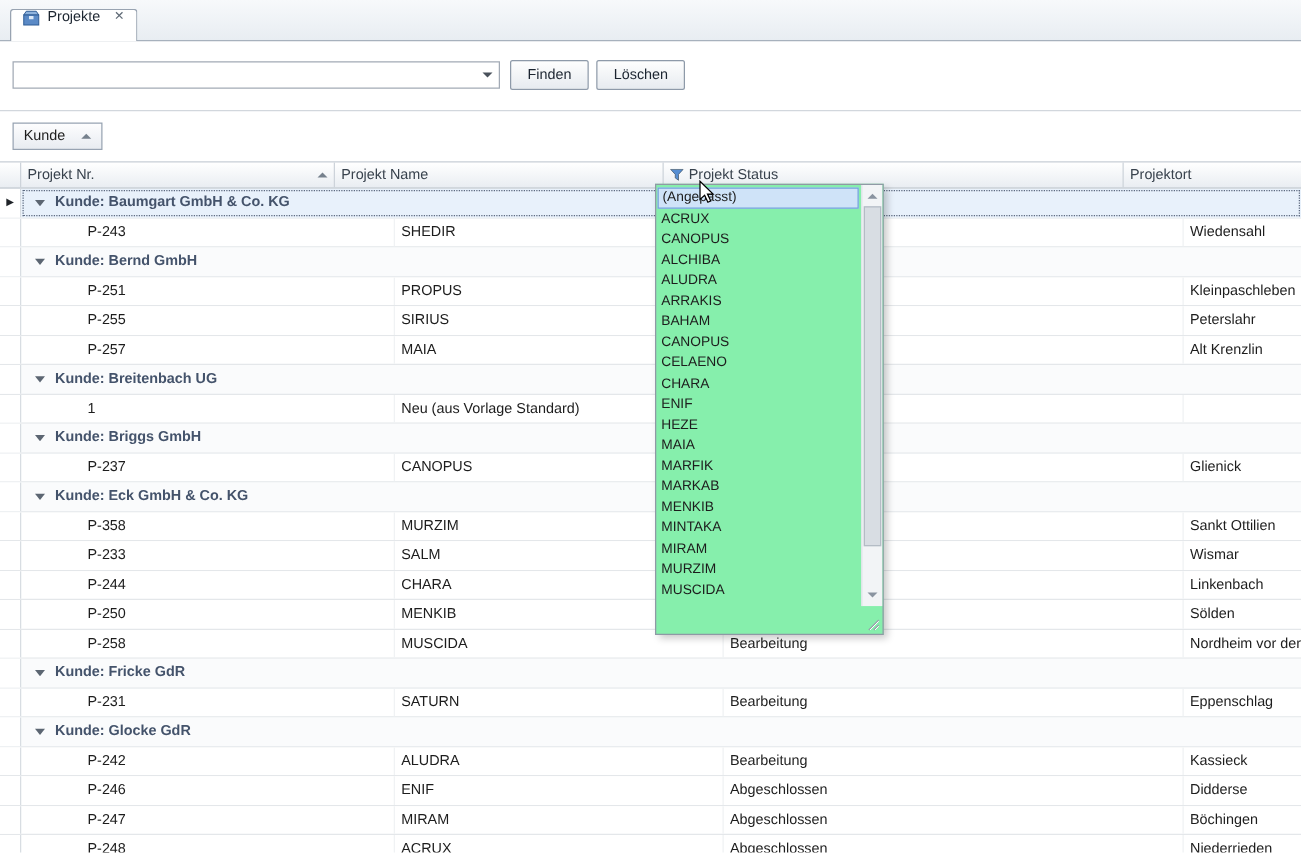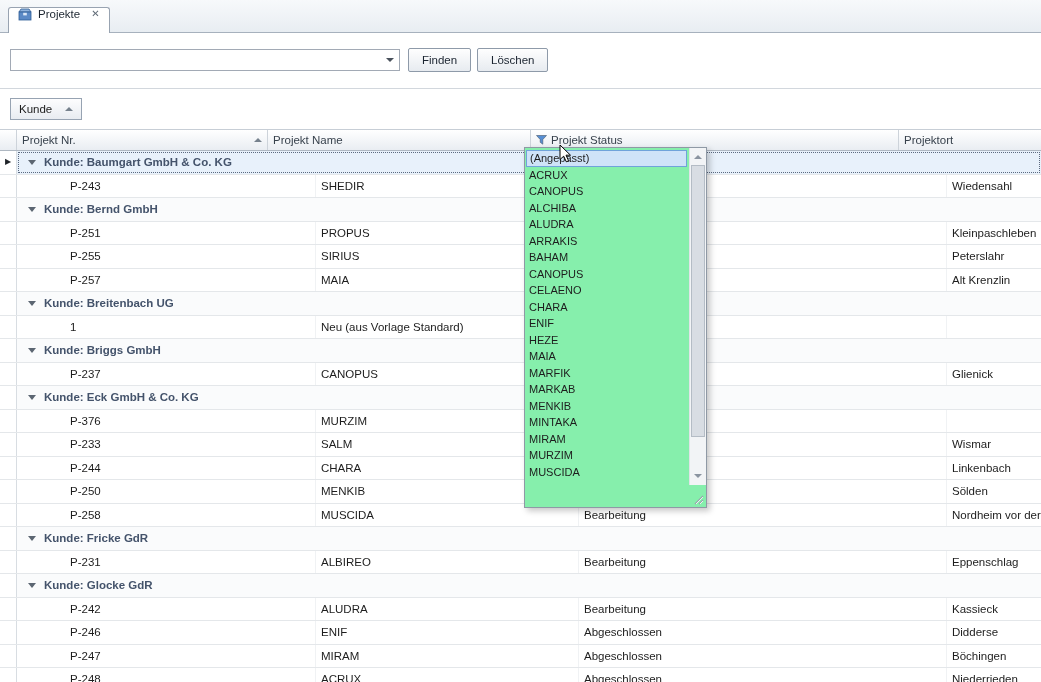--- a/index.html
+++ b/index.html
@@ -203,23 +203,24 @@
       </div>
       <div class="grow group">
         <div class="cell ind"></div>
         <div class="cell groupcell">
           <span class="expander"></span>
           <span class="grouplabel">Kunde: Eck GmbH &amp; Co. KG</span>
         </div>
       </div>
       <div class="grow data">
         <div class="cell ind"></div>
-        <div class="cell c-nr">P-376</div>
+        <div class="cell c-nr">P-358</div>
         <div class="cell c-name">MURZIM</div>
         <div class="cell c-status"></div>
+        <div class="cell c-ort">Sankt Ottilien</div>
       </div>
       <div class="grow data">
         <div class="cell ind"></div>
         <div class="cell c-nr">P-233</div>
         <div class="cell c-name">SALM</div>
         <div class="cell c-status"></div>
         <div class="cell c-ort">Wismar</div>
       </div>
       <div class="grow data">
         <div class="cell ind"></div>
@@ -245,21 +246,21 @@
       <div class="grow group">
         <div class="cell ind"></div>
         <div class="cell groupcell">
           <span class="expander"></span>
           <span class="grouplabel">Kunde: Fricke GdR</span>
         </div>
       </div>
       <div class="grow data">
         <div class="cell ind"></div>
         <div class="cell c-nr">P-231</div>
-        <div class="cell c-name">ALBIREO</div>
+        <div class="cell c-name">SATURN</div>
         <div class="cell c-status">Bearbeitung</div>
         <div class="cell c-ort">Eppenschlag</div>
       </div>
       <div class="grow group">
         <div class="cell ind"></div>
         <div class="cell groupcell">
           <span class="expander"></span>
           <span class="grouplabel">Kunde: Glocke GdR</span>
         </div>
       </div>

